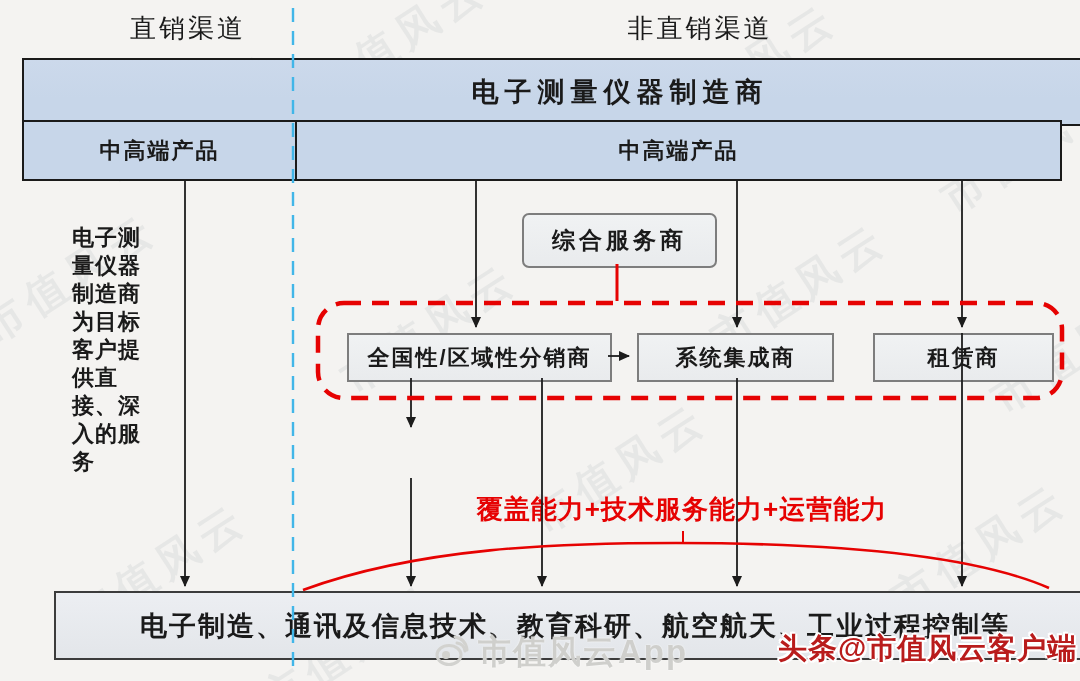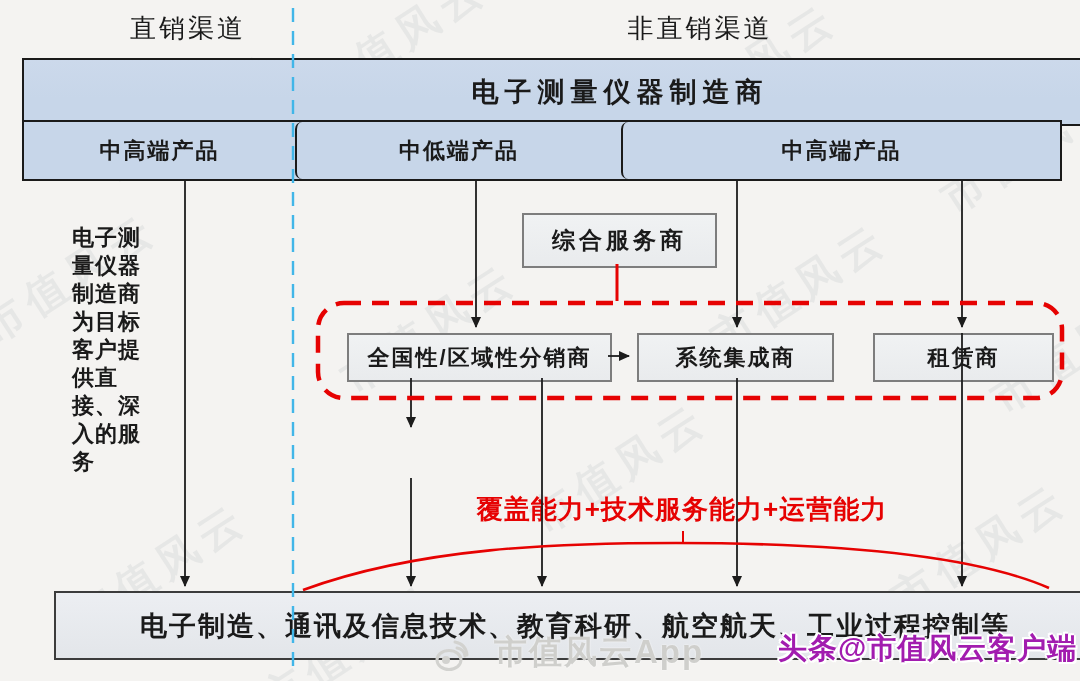--- a/index.html
+++ b/index.html
@@ -32,62 +32,62 @@
     border:2px solid #1a1a1a;z-index:1;
     display:flex;align-items:center;justify-content:center;
     font-size:27px;font-weight:bold;letter-spacing:6px;padding-left:78px;
   }
   .prod-row{
     position:absolute;left:22px;top:120px;width:1036px;height:57px;
     background:var(--banner-blue);border:2px solid #1a1a1a;z-index:1;display:flex;
   }
   .prod-cell{
     display:flex;align-items:center;justify-content:center;
-    font-size:22px;font-weight:bold;letter-spacing:2px;border-radius:7px;
+    font-size:22px;font-weight:bold;letter-spacing:2px;
   }
   .prod-cell + .prod-cell{border-left:2px solid #1a1a1a;}
   
   .side-note{
     position:absolute;left:72px;top:224px;width:76px;z-index:1;
     font-size:22px;font-weight:bold;line-height:28px;letter-spacing:1px;
     word-break:break-all;overflow-wrap:anywhere;
   }
   
   .node{
     position:absolute;z-index:2;display:flex;align-items:center;justify-content:center;
     background:linear-gradient(180deg,#f0f2f3,#e9ebed);
     border:2px solid #7d7d7d;font-size:22px;font-weight:bold;letter-spacing:2px;
   }
-  .node.service{font-size:23px;letter-spacing:4px;}
+  .node.service{font-size:23px;letter-spacing:4px;border-radius:7px;}
   
   .capability{
     position:absolute;left:462px;top:492px;width:440px;z-index:4;text-align:center;
     color:var(--accent-red);font-size:26px;font-weight:bold;letter-spacing:1px;
   }
   
   .customers{
     position:absolute;left:22px;top:591px;width:1038px;height:65px;z-index:1;
     background:linear-gradient(180deg,#eceef2,var(--customers-fill));
     border:2px solid #3c3c3c;display:flex;align-items:center;justify-content:center;
     font-size:27px;font-weight:bold;letter-spacing:2px;margin-left:32px;
   }
   
   #overlay{position:absolute;left:0;top:0;z-index:5;pointer-events:none;}
   .ln{stroke:var(--line-dark);stroke-width:1.8;fill:none;}
   .redln{stroke:var(--accent-red);fill:none;}
   .blueln{stroke:var(--dash-blue);stroke-width:2.4;fill:none;stroke-dasharray:14 9;}
   
   .brand-app{
-    position:absolute;left:432px;top:630px;z-index:6;display:flex;align-items:flex-end;gap:22px;
+    position:absolute;left:432px;top:630px;z-index:6;display:flex;align-items:flex-start;gap:6px;
     color:#cfcfcc;font-size:33px;font-weight:bold;letter-spacing:2px;
     text-shadow:0 0 2px rgba(255,255,255,.9);
   }
   .brand-toutiao{
     position:absolute;left:778px;top:629px;z-index:6;
-    color:#a21caf;font-size:29px;font-weight:bold;letter-spacing:1px;white-space:nowrap;
+    color:#b91c1c;font-size:29px;font-weight:bold;letter-spacing:1px;white-space:nowrap;
     text-shadow:2px 0 0 #fff,-2px 0 0 #fff,0 2px 0 #fff,0 -2px 0 #fff,2px 2px 0 #fff,-2px -2px 0 #fff;
   }
 </style>
 </head>
 <body>
 
 <div id="stage">
 
   <div>
     <span class="wm" style="left:-30px;top:250px">市值风云</span>
@@ -106,21 +106,20 @@
 
   <div class="chan-header" style="left:118px;width:140px">直销渠道</div>
   <div class="chan-header" style="left:600px;width:200px">非直销渠道</div>
 
   <div class="banner">
     <span>电子测量仪器制造商</span>
   </div>
 
   <div class="prod-row">
     <div class="prod-cell" style="width:271px">中高端产品</div>
-    <div class="prod-cell" style="width:324px">中低端产品</div>
     <div class="prod-cell" style="flex:1">中高端产品</div>
   </div>
 
   <div class="side-note">电子测量仪器制造商为目标客户提供直接、深入的服务</div>
 
   <div class="node service" style="left:522px;top:213px;width:191px;height:51px">综合服务商</div>
   <div class="node" style="left:347px;top:333px;width:261px;height:45px">全国性/区域性分销商</div>
   <div class="node" style="left:637px;top:333px;width:193px;height:45px">系统集成商</div>
   <div class="node" style="left:873px;top:333px;width:177px;height:45px">租赁商</div>
 

